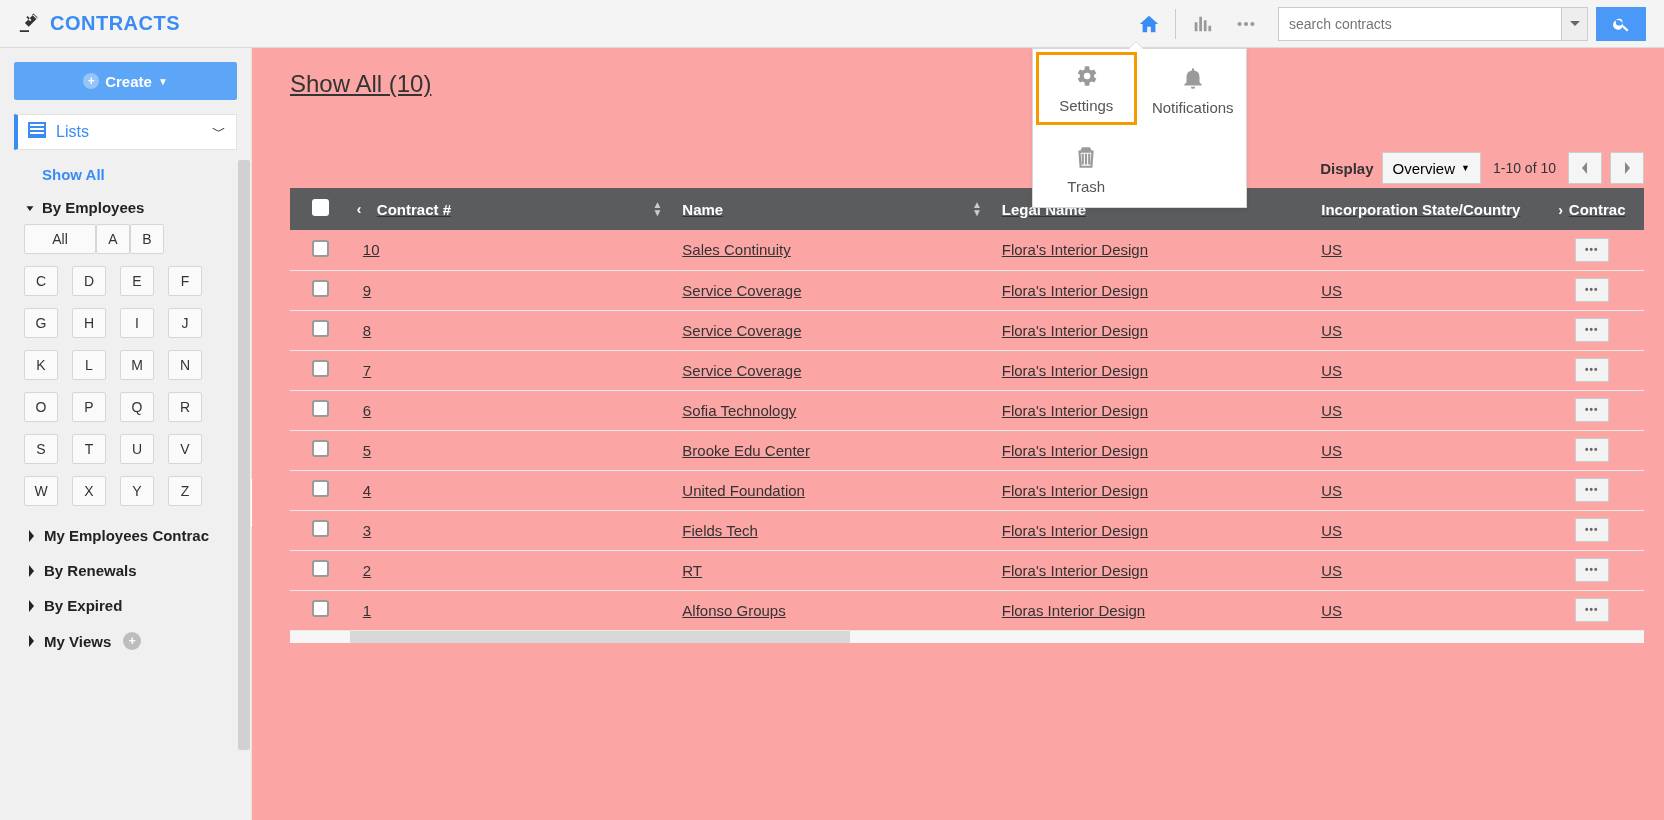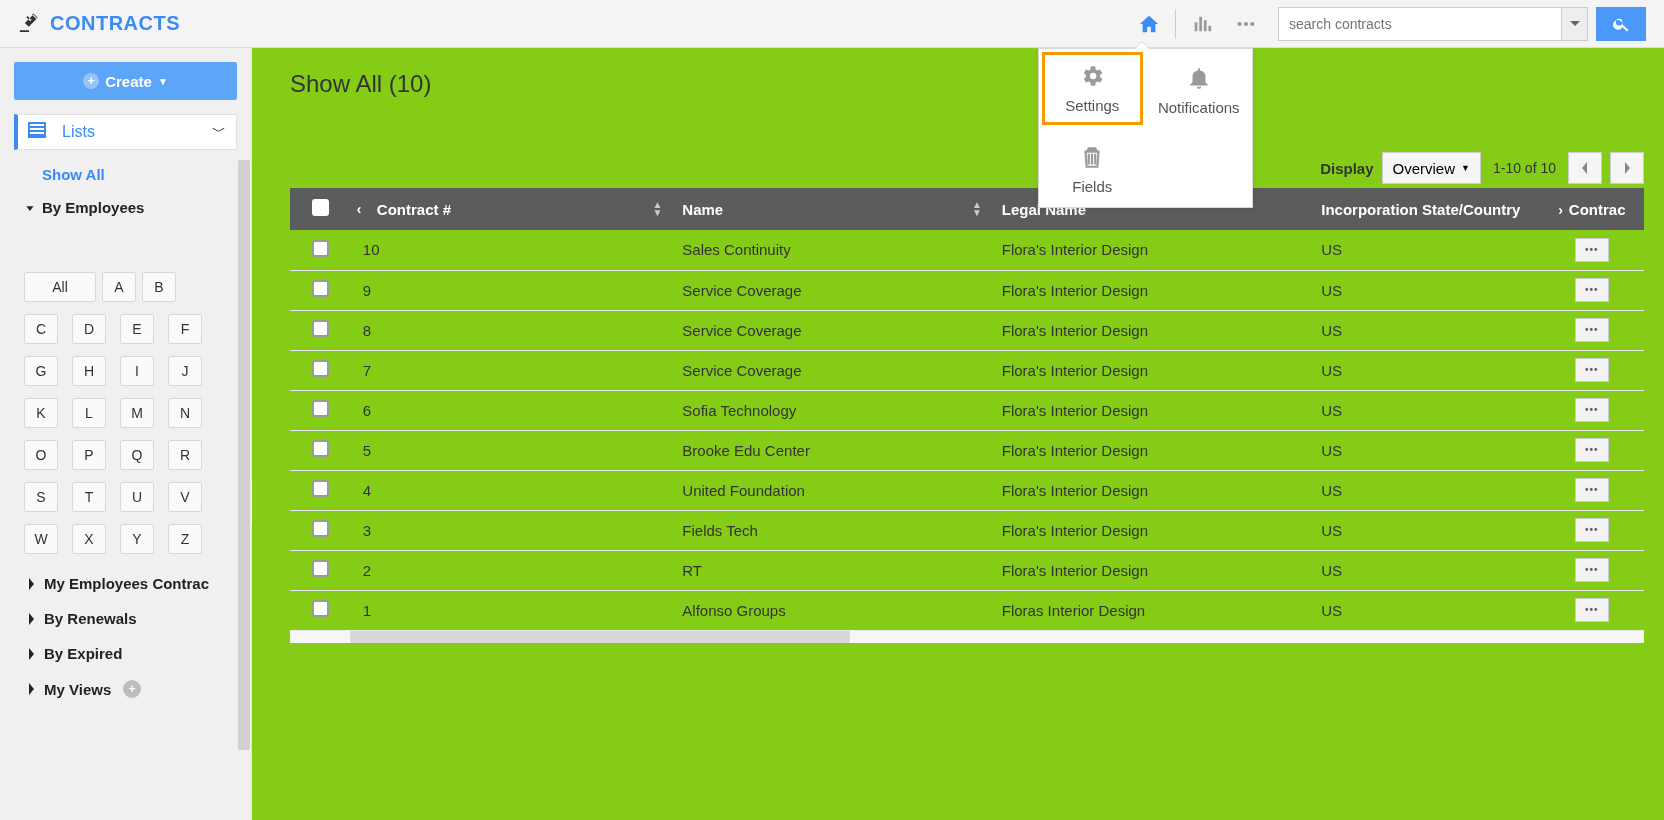--- a/index.html
+++ b/index.html
@@ -18,60 +18,60 @@
 .vsep { width: 1px; height: 30px; background: #ccc; margin: 0 4px; }
 
 .search-wrap { display: flex; margin-left: 10px; }
 .search-box { width: 310px; height: 34px; border: 1px solid #ccc; background: #fff; display: flex; align-items: center; }
 .search-box input { flex: 1; border: 0; padding: 0 10px; font-size: 14px; color: #555; outline: none; }
 .search-dd { width: 26px; height: 32px; background: #eee; border-left: 1px solid #ccc; display: flex; align-items: center; justify-content: center; cursor:pointer; }
 .search-btn { width: 50px; height: 34px; background: #4a98f7; border: 0; margin-left: 8px; display: flex; align-items: center; justify-content: center; cursor: pointer; }
 .search-btn svg { fill: #fff; }
 
 
-.more-panel { position: absolute; top: 48px; left: 1032px; width: 215px; background: #fff; border: 1px solid #d8d8d8; box-shadow: 0 2px 5px rgba(0,0,0,0.08); padding: 0; z-index: 10; margin-left: 6px; }
+.more-panel { position: absolute; top: 48px; left: 1032px; width: 215px; background: #fff; border: 1px solid #d8d8d8; box-shadow: 0 2px 5px rgba(0,0,0,0.08); padding: 0; z-index: 10; }
 .more-panel::before { content:''; position:absolute; top:-8px; left:95px; width:0; height:0; border-left:8px solid transparent; border-right:8px solid transparent; border-bottom:8px solid #d8d8d8; }
 .more-panel::after { content:''; position:absolute; top:-7px; left:96px; width:0; height:0; border-left:7px solid transparent; border-right:7px solid transparent; border-bottom:7px solid #fff; }
 .more-row { display: flex; }
 .more-item { flex:1; text-align: center; padding: 16px 6px 12px; cursor: pointer; color:#555; }
 .more-item svg { fill: #9a9a9a; width: 26px; height: 26px; display:block; margin:0 auto 8px; }
 .more-item.highlight { outline: 3px solid #f59b00; outline-offset: -6px; padding: 14px 6px 12px; }
 .more-item span { font-size: 15px; color: #555; }
 
 
 .layout { display: flex; height: calc(100% - 48px); }
 .sidebar { width: 252px; background: #f0f0f0; border-right: 1px solid #e4e4e4; padding: 14px 14px 0 14px; position: relative; }
 .collapse-tab { position: absolute; top: 430px; right: -16px; width: 16px; height: 50px; background: #fff; border: 1px solid #ddd; border-left:0; display: flex; align-items: center; justify-content: center; cursor: pointer; }
 .scrollbar-fake { position:absolute; top:112px; right:1px; width:12px; height:590px; background:#d1d1d1; border-radius:2px; }
 
 .create-btn { width: 100%; height: 38px; background: #5da5f6; color: #fff; font-weight: 600; font-size: 15px; border: 0; border-radius: 2px; display: flex; align-items: center; justify-content: center; gap: 6px; cursor: pointer; }
 .create-btn .plus { display:inline-flex; width:16px; height:16px; border-radius:50%; background:rgba(255,255,255,0.35); align-items:center; justify-content:center; font-size:12px; }
 
 .lists-card { margin-top: 14px; background: #fff; border: 1px solid #e2e2e2; border-left: 4px solid #3b8bf5; height: 36px; display: flex; align-items: center; padding: 0 10px; font-size: 16px; color: #3b8bf5; cursor: pointer; justify-content: space-between; }
-.lists-card .left { display: flex; align-items: center; gap: 16px; }
+.lists-card .left { display: flex; align-items: center; gap: 10px; }
 
 .showall { color: #3b8bf5; font-weight:600; padding: 16px 2px 10px 28px; cursor:pointer; font-size:15px; }
 
 .section-title { display: flex; align-items: center; gap: 6px; font-weight: 700; font-size: 15px; color:#222; padding: 6px 2px 8px 10px; cursor:pointer; }
 .section-title .caret { font-size:12px; transform: scaleY(0.7); }
 
 .alpha-grid { padding: 0 2px 8px 10px; }
-.alpha-grid .row1 { display:flex; gap:6px;margin-top:48px; }
+.alpha-grid .row1 { display:flex; gap:0; }
 .alpha-grid .btn { height: 30px; border: 1px solid #d6d6d6; background:#fafafa; font-size:14px; color:#333; display:flex; align-items:center; justify-content:center; cursor:pointer; border-radius:2px; }
 .alpha-grid .btn.all { width: 72px; }
 .alpha-grid .btn.l { width: 34px; }
 .alpha-grid .grid { margin-top: 12px; display:grid; grid-template-columns: repeat(4, 34px); gap: 12px 14px; }
 
 .nav-links { padding: 4px 2px 0 12px; }
 .nav-links div { display:flex; align-items:center; gap:8px; padding: 9px 0; font-weight:700; font-size:15px; color:#222; cursor:pointer; white-space:nowrap; overflow:hidden; }
 .nav-links div .plusc { width:18px; height:18px; border-radius:50%; background:#bdbdbd; color:#fff; display:inline-flex; align-items:center; justify-content:center; font-size:12px; margin-left:4px; }
 .nav-links svg { width:10px; height:14px; fill:#222; }
 
 
-.main { flex:1; background:#84cc16; padding: 0; position: relative; }
+.main { flex:1; background:#fca5a5; padding: 0; position: relative; text-decoration: underline; }
 .page-title { font-size: 24px; color:#333; padding: 22px 0 0 38px; }
 
 .toolbar { display:flex; align-items:center; position:absolute; top:104px; right:20px; gap:8px; }
 .toolbar .lbl { font-size:15px; font-weight:600; color:#333; }
 .dd-btn { height: 32px; border:1px solid #ccc; background:#f5f5f5; padding:0 10px; display:flex; align-items:center; gap:6px; font-size:15px; cursor:pointer;text-align:right; }
 .range { font-size:14px; color:#333; padding:0 4px; }
 .pager { width:34px; height:32px; border:1px solid #ccc; background:#f5f5f5; display:flex; align-items:center; justify-content:center; cursor:pointer; }
 .pager svg { fill:#888; width:10px; height:14px; }
 
 .table-wrap { margin: 90px 20px 0 38px; border: 0; }
@@ -158,21 +158,21 @@
             <path d="M12 22a2 2 0 0 0 2-2h-4a2 2 0 0 0 2 2zm6-6V11a6 6 0 0 0-5-5.9V4a1 1 0 0 0-2 0v1.1A6 6 0 0 0 6 11v5l-2 2v1h16v-1z"></path>
           </svg>
         <span>Notifications</span>
       </div>
     </div>
     <div class="more-row">
       <div class="more-item" style="flex:0 0 50%">
         <svg viewBox="0 0 24 24">
             <path d="M6 7h12l-1 14H7L6 7zm3 2v10m3-10v10m3-10v10M9 4h6l1 2H8l1-2z" fill="none" stroke="#9a9a9a" stroke-width="2"></path>
           </svg>
-        <span>Fields</span>
+        <span>Trash</span>
       </div>
     </div>
   </div>
 </div>
 
 <div class="layout">
   <div class="sidebar">
     <div class="scrollbar-fake"></div>
     <button class="create-btn">
       <span class="plus">+</span>

